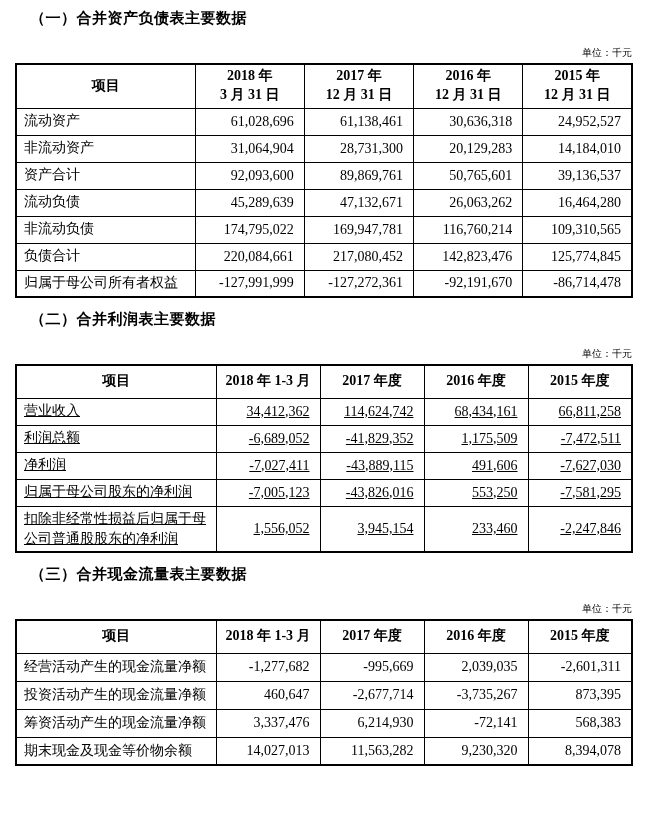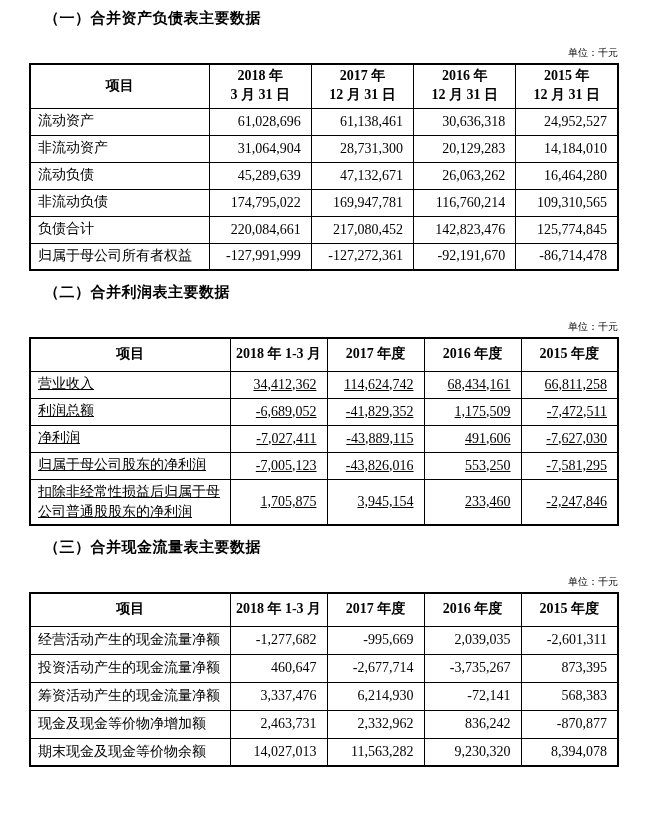--- a/index.html
+++ b/index.html
@@ -6,21 +6,21 @@
     margin: 0;
     padding: 0;
     background: #ffffff;
     color: #000000;
     font-family: "Liberation Serif", "DejaVu Serif", serif;
   }
   .page {
     width: 648px;
     height: 813px;
     box-sizing: border-box;
-    padding: 0 29px;
+    padding: 0 15px;
     background: #ffffff;
     overflow: hidden;
   }
   .section-title {
     font-size: 15px;
     font-weight: bold;
     margin: 12px 0 18px 15px;
     letter-spacing: 0.5px;
   }
   .section:first-child .section-title {
@@ -110,20 +110,27 @@
             <td class="num">24,952,527</td>
           </tr>
           <tr>
             <td class="row-label">非流动资产</td>
             <td class="num">31,064,904</td>
             <td class="num">28,731,300</td>
             <td class="num">20,129,283</td>
             <td class="num">14,184,010</td>
           </tr>
           <tr>
+            <td class="row-label">资产合计</td>
+            <td class="num">92,093,600</td>
+            <td class="num">89,869,761</td>
+            <td class="num">50,765,601</td>
+            <td class="num">39,136,537</td>
+          </tr>
+          <tr>
             <td class="row-label">流动负债</td>
             <td class="num">45,289,639</td>
             <td class="num">47,132,671</td>
             <td class="num">26,063,262</td>
             <td class="num">16,464,280</td>
           </tr>
           <tr>
             <td class="row-label">非流动负债</td>
             <td class="num">174,795,022</td>
             <td class="num">169,947,781</td>
@@ -192,21 +199,21 @@
           </tr>
           <tr>
             <td class="row-label">归属于母公司股东的净利润</td>
             <td class="num">-7,005,123</td>
             <td class="num">-43,826,016</td>
             <td class="num">553,250</td>
             <td class="num">-7,581,295</td>
           </tr>
           <tr>
             <td class="row-label">扣除非经常性损益后归属于母公司普通股股东的净利润</td>
-            <td class="num">1,705,875</td>
+            <td class="num">1,556,052</td>
             <td class="num">3,945,154</td>
             <td class="num">233,460</td>
             <td class="num">-2,247,846</td>
           </tr>
         </tbody>
     </table>
   </div>
 
   <div class="section">
     <div class="section-title">（三）合并现金流量表主要数据</div>
@@ -244,27 +251,20 @@
             <td class="num">873,395</td>
           </tr>
           <tr>
             <td class="row-label">筹资活动产生的现金流量净额</td>
             <td class="num">3,337,476</td>
             <td class="num">6,214,930</td>
             <td class="num">-72,141</td>
             <td class="num">568,383</td>
           </tr>
           <tr>
-            <td class="row-label">现金及现金等价物净增加额</td>
-            <td class="num">2,463,731</td>
-            <td class="num">2,332,962</td>
-            <td class="num">836,242</td>
-            <td class="num">-870,877</td>
-          </tr>
-          <tr>
             <td class="row-label">期末现金及现金等价物余额</td>
             <td class="num">14,027,013</td>
             <td class="num">11,563,282</td>
             <td class="num">9,230,320</td>
             <td class="num">8,394,078</td>
           </tr>
         </tbody>
     </table>
   </div>
 

